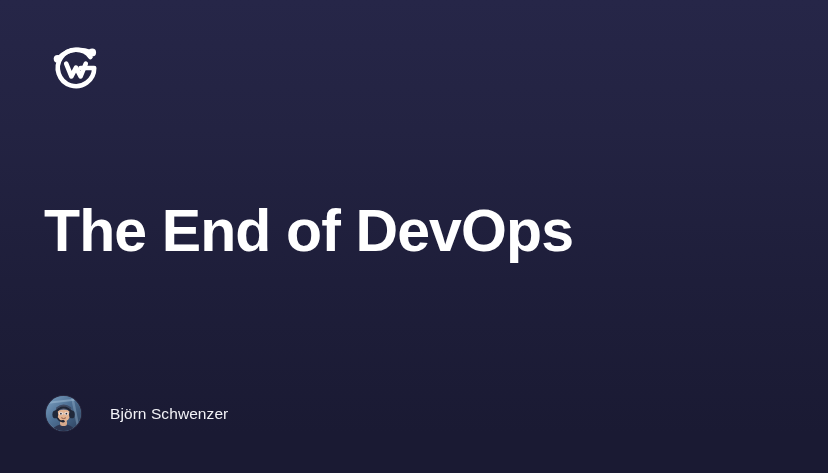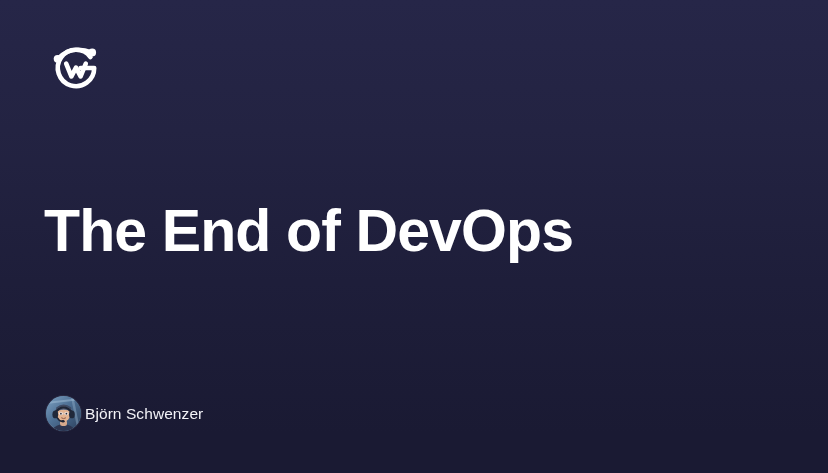--- a/index.html
+++ b/index.html
@@ -42,21 +42,21 @@
     white-space: nowrap;
   }
 
   
   #author-block {
     position: absolute;
     left: 46px;
     top: 396px;
     display: flex;
     align-items: center;
-    gap: 4px;
+    gap: 29px;
   }
   #author-avatar {
     position: relative;
     width: 35px;
     height: 35px;
     border-radius: 50%;
     overflow: hidden;
     flex: 0 0 auto;
     background: #5b7a99;
     box-shadow: 0 0 0 1px rgba(255,255,255,0.07);

